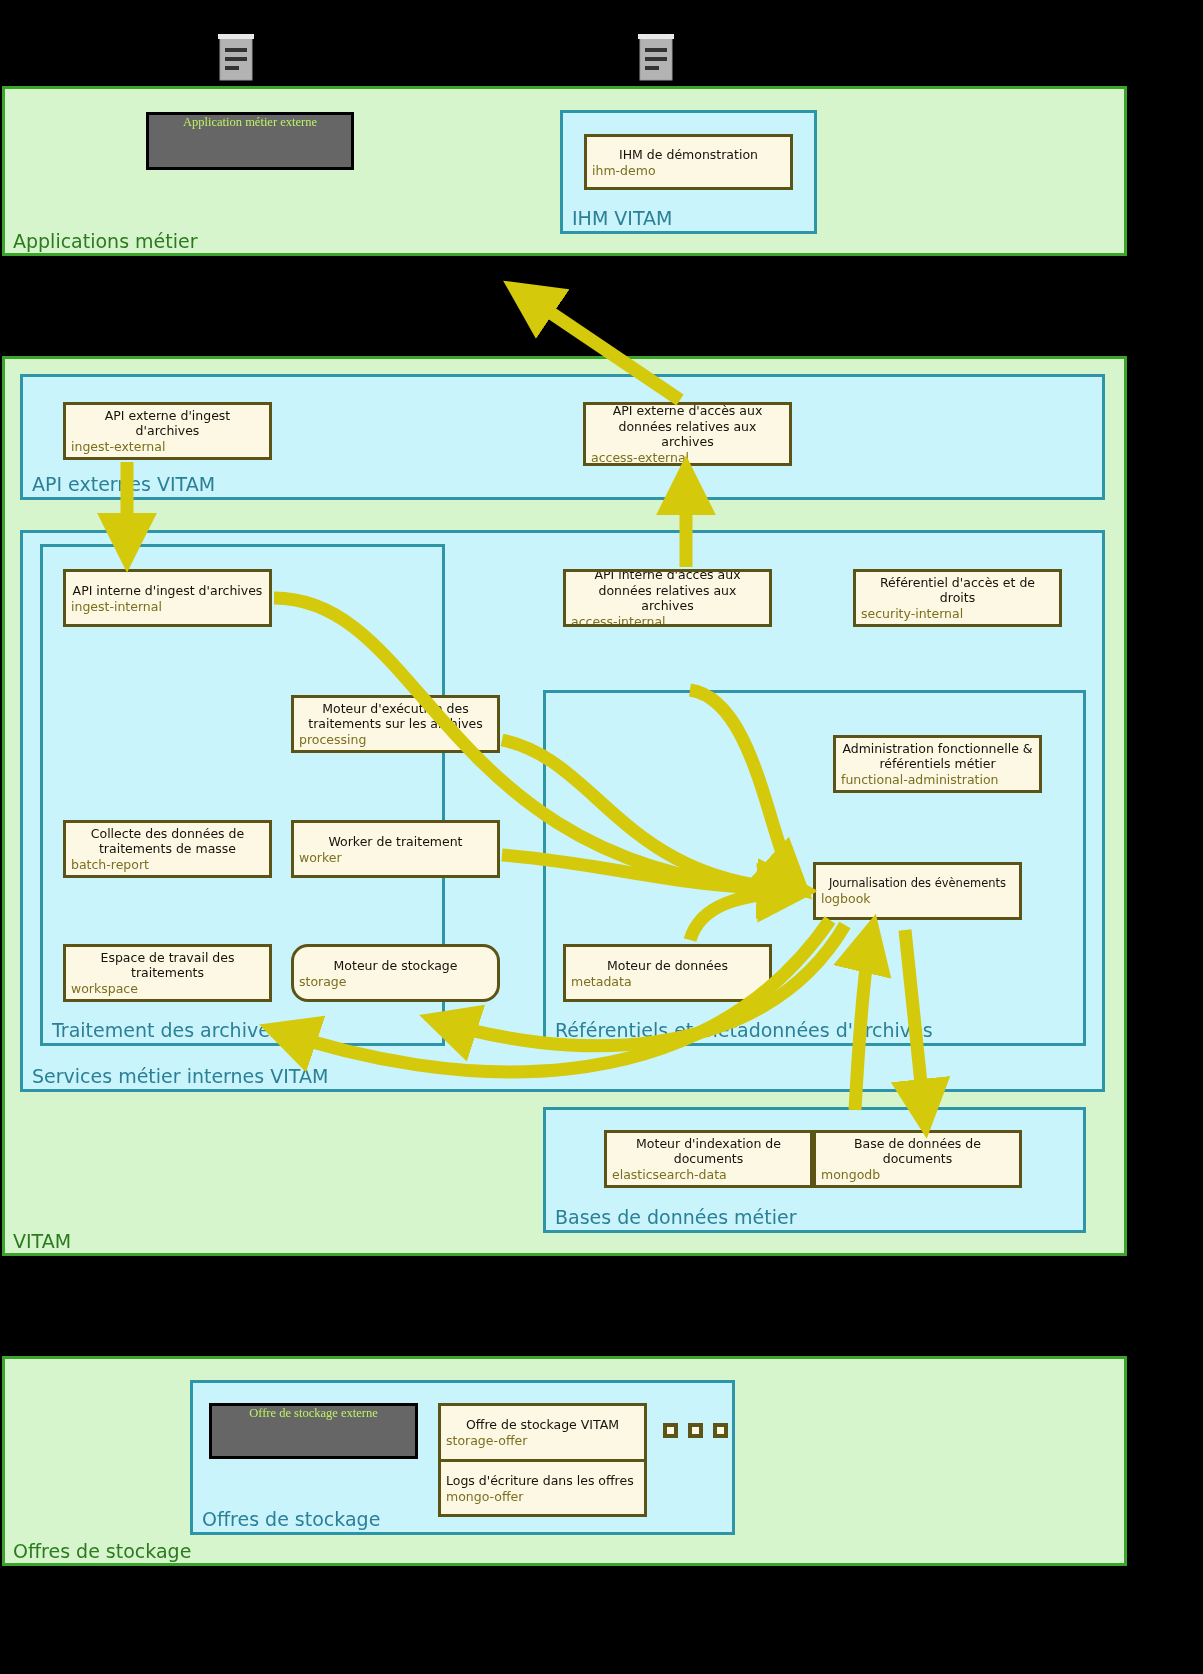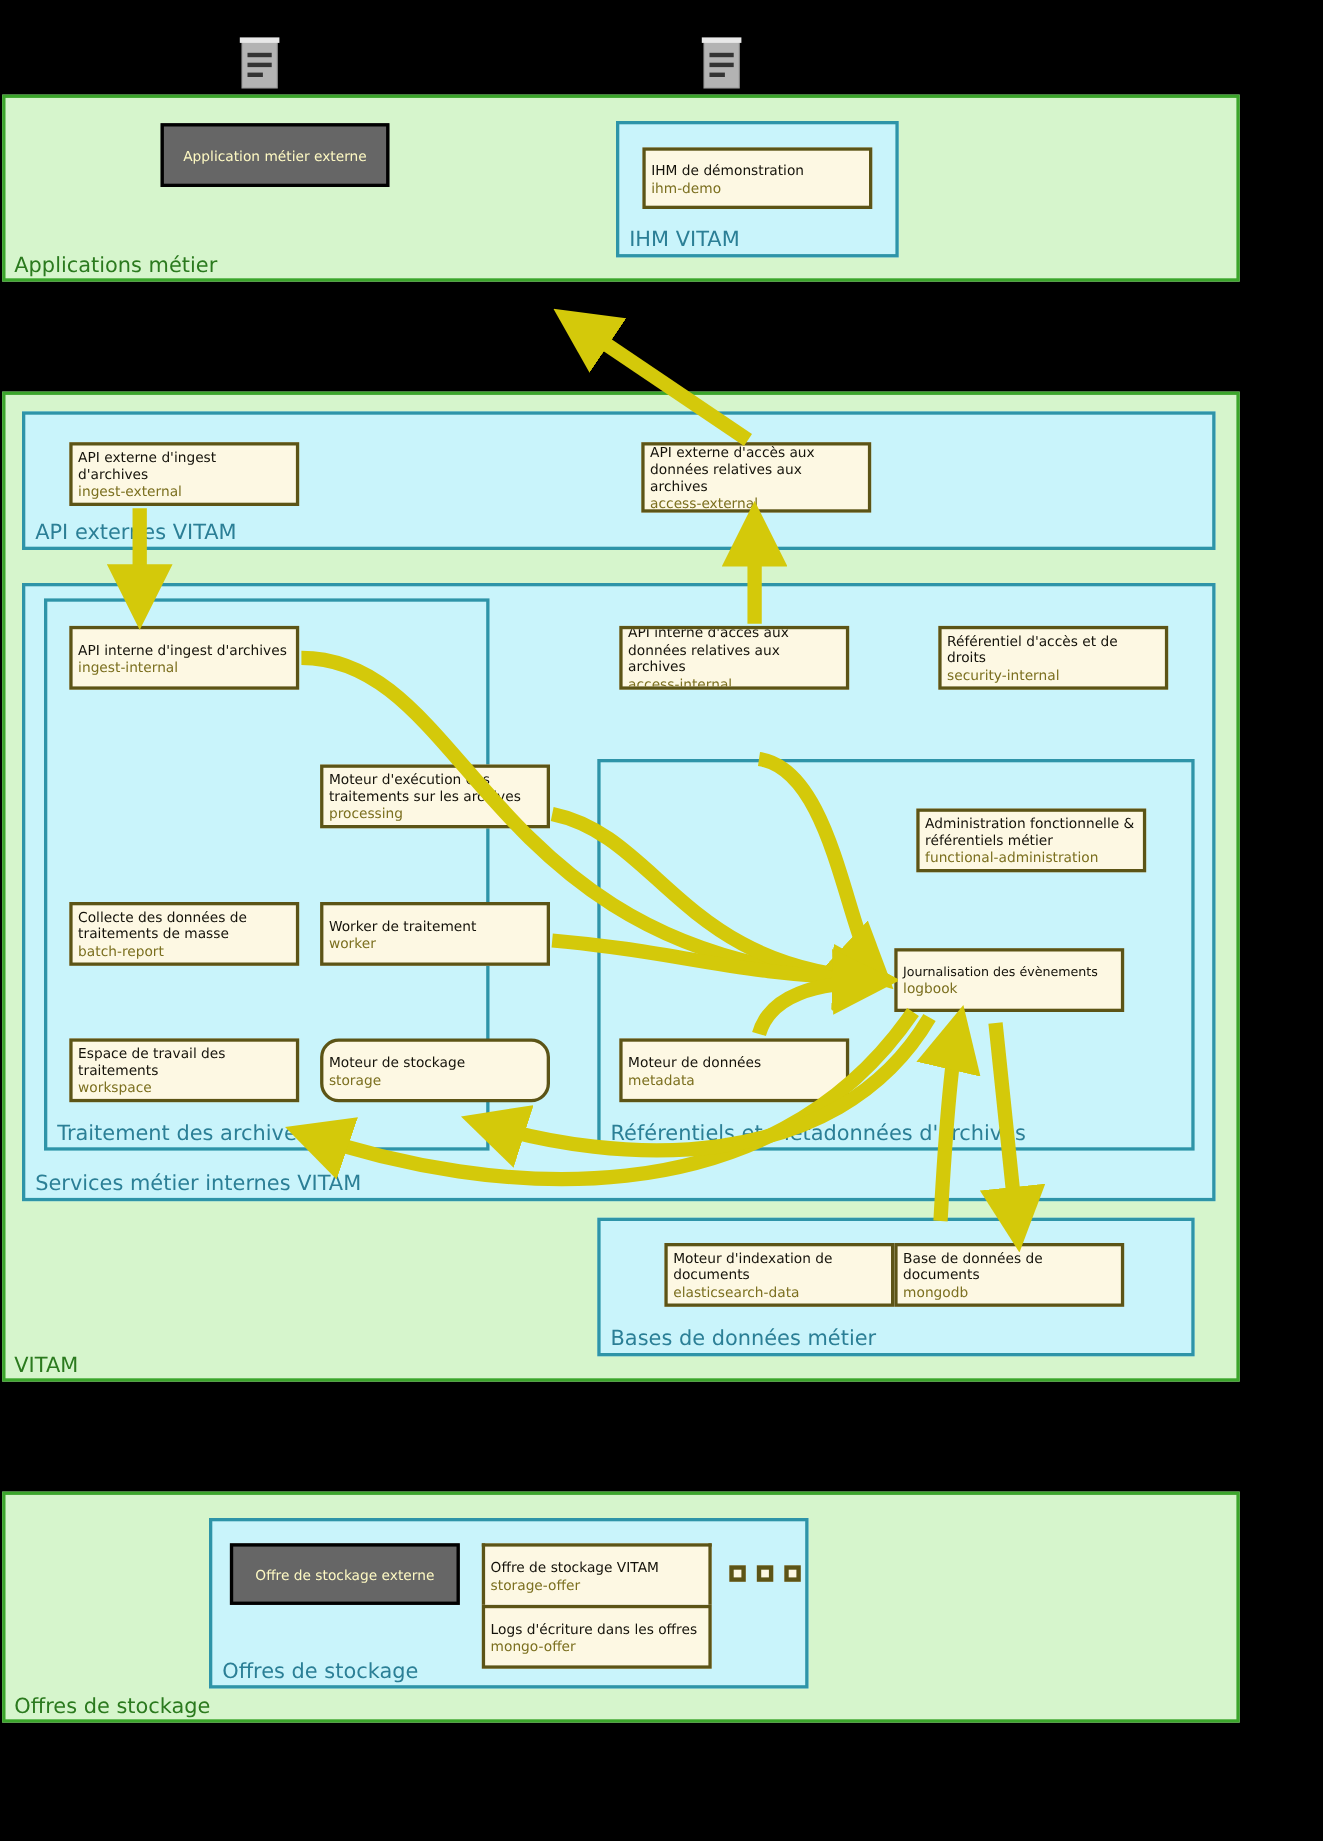--- a/index.html
+++ b/index.html
@@ -52,45 +52,47 @@
   .comp {
     position: absolute;
     background: #fdf8e3;
     border: 3px solid #5c5416;
     display: flex;
     flex-direction: column;
     justify-content: center;
     overflow: hidden;
   }
   .comp .title {
+    text-align: center;
     color: #14120a;
     font-size: 12.5px;
     line-height: 1.22;
     padding: 0 5px;
   }
   .comp .sub {
     color: #7b6f1f;
     font-size: 12.5px;
     line-height: 1.1;
     padding: 2px 0 0 5px;
     text-align: left;
   }
   .comp.stacked { border-bottom-width: 0; }
 
   
   .ext {
     position: absolute;
     background: #666666;
     border: 3px solid #000000;
     display: flex;
-    align-items: center;
+    align-items: flex-start;
     justify-content: center;
-    color: #fef9c3;
+    color: #bef264;
     font-size: 12.5px;
     text-align: center;
+    font-family: Liberation Serif, serif;
   }
 
   
   .sqs { position: absolute; display: flex; gap: 10px; }
   .sq {
     width: 15px; height: 15px;
     border: 4px solid #5c5416;
     background: #fdf8e3;
   }
 

